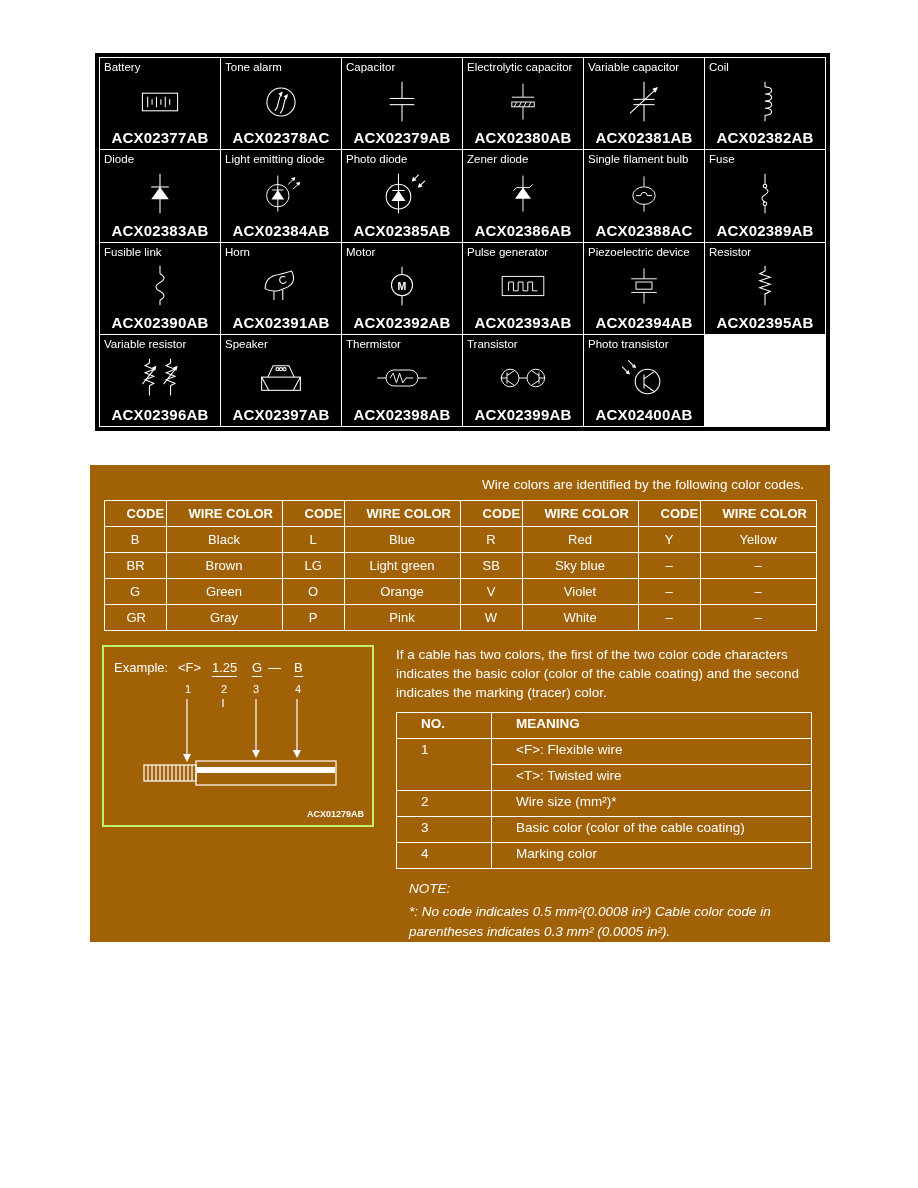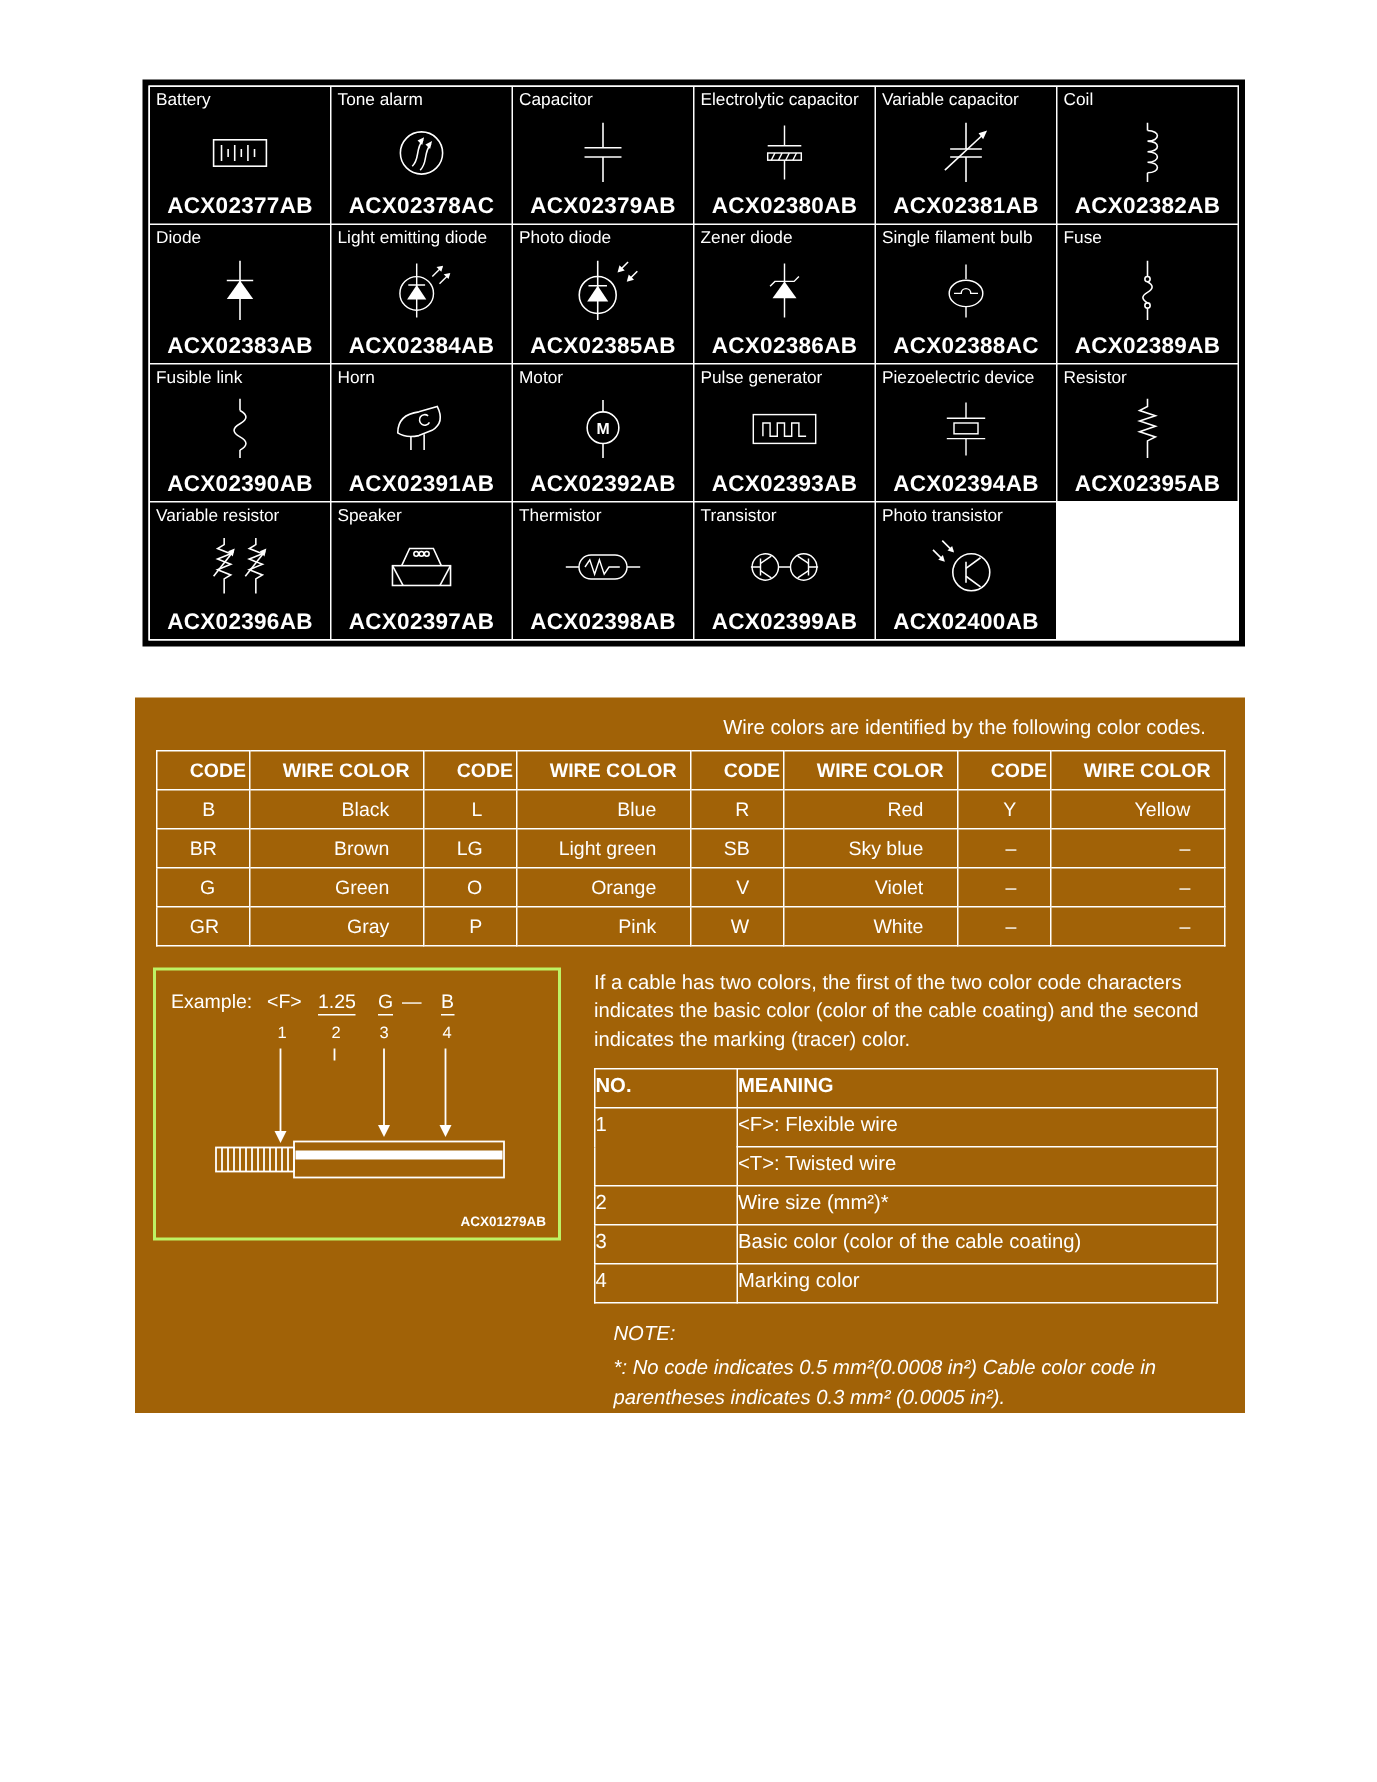--- a/index.html
+++ b/index.html
@@ -15,36 +15,36 @@
     border:1px solid #fff;width:100%;height:100%;box-sizing:border-box;}
   .sym-cell{background:#000;color:#fff;display:flex;flex-direction:column;overflow:hidden;}
   .sym-label{font-size:11.5px;line-height:1.12;padding:3px 2px 0 4px;}
   .sym-art{flex:1;display:flex;align-items:center;justify-content:center;min-height:0;}
   .sym-code{font-size:15px;font-weight:bold;text-align:center;padding-bottom:3px;letter-spacing:.2px;}
   
   .panel2{position:absolute;left:90px;top:465px;width:740px;height:477px;
     background:#a16207;color:#fff;box-sizing:border-box;}
   .wc-title{text-align:right;padding:12px 26px 8px 0;font-size:13.5px;}
   table.color-table{border-collapse:collapse;margin:0 auto;width:712px;table-layout:fixed;}
-  .color-table th,.color-table td{border:1px solid #fff;padding:3px 22px;text-align:right;
+  .color-table th,.color-table td{border:1px solid #fff;padding:3px 22px;text-align:center;
     font-size:13px;height:19px;white-space:nowrap;overflow:hidden;}
   .color-table th{font-weight:bold;}
   .lower{display:flex;gap:22px;align-items:flex-start;padding:14px 12px 0 12px;}
   .example-box{position:relative;flex:none;width:268px;height:178px;border:2px solid #bef264;
     font-size:13px;}
   .ex-part{position:absolute;top:13px;}
   .ex-u{border-bottom:1px solid #fff;padding-bottom:1px;}
   .ex-num{position:absolute;top:36px;font-size:11px;}
   .ex-svg{position:absolute;left:0;top:50px;}
   .ex-code{position:absolute;right:8px;bottom:6px;font-size:9px;font-weight:bold;}
   .right-col{flex:1;padding-right:6px;}
   .cable-note{font-size:13.5px;line-height:1.42;margin:0 0 10px 0;}
   table.meaning-table{border-collapse:collapse;width:100%;table-layout:fixed;}
   .meaning-table th,.meaning-table td{border:1px solid #fff;text-align:left;font-size:13.5px;
-    padding:3px 0;vertical-align:top;height:19px;}
+    padding:3px 24px;vertical-align:top;height:19px;}
   .meaning-table th{font-weight:bold;}
   .note-block{margin-top:10px;font-style:italic;font-size:13.5px;line-height:1.5;margin-left:13px;}
   .note-label{margin-bottom:2px;}
 </style>
 </head>
 <body>
 
 <div class="panel1">
   <div class="sym-grid">
 

